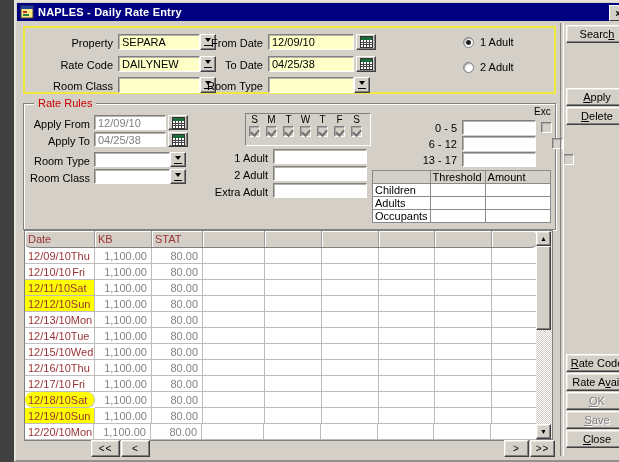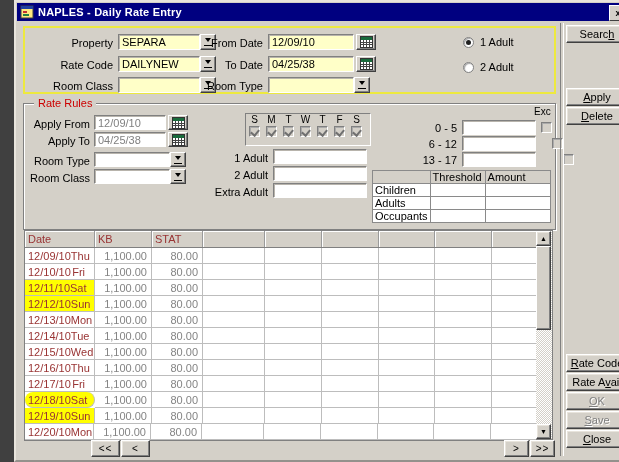--- a/index.html
+++ b/index.html
@@ -55,21 +55,21 @@
     border-color:#808080 #fff #fff #808080;background:#D4D0C8;box-sizing:border-box;}
   #day-letters,#day-checks{display:grid;grid-template-columns:repeat(7,17px);justify-items:center;}
   #day-letters span{font-size:10px;line-height:12px;}
   
   #th-table{position:absolute;left:348px;top:66px;border-collapse:collapse;table-layout:fixed;}
   #th-table td{border:1px solid #8a8a8a;height:12px;padding:0 2px;font-size:11px;overflow:hidden;}
   #th-table .hd{background:#D4D0C8;}
   #th-table .body{background:#fff;}
   
   #grid{position:absolute;left:8px;top:228px;width:512px;border:1px solid #808080;box-sizing:content-box;background:#fff;}
-  .g-hrow{display:flex;height:17px;background:#D4D0C8;border-bottom:1px solid #808080;box-sizing:border-box;}
+  .g-hrow{display:flex;height:17px;background:#D4D0C8;border-bottom:1px solid #808080;box-sizing:border-box;border-radius:6px;}
   .g-hcell{box-sizing:border-box;border-right:1px solid #9a9a9a;color:#993333;padding:2px 0 0 3px;overflow:hidden;
     box-shadow:inset 1px 1px 0 #fff;}
   .g-row{display:flex;height:16px;box-sizing:border-box;}
   .g-cell{box-sizing:border-box;border-right:1px solid #bdbdbd;border-bottom:1px solid #bdbdbd;background:#fff;
     overflow:hidden;display:flex;align-items:center;}
   .g-date{color:#993333;justify-content:space-between;padding:0 9px 0 3px;}
   .g-date.weekend{background:#FFFF00;}
   .g-num{color:#848484;justify-content:flex-end;padding-right:4px;}
   
   #vscroll{position:absolute;left:520px;top:228px;width:17px;height:210px;

